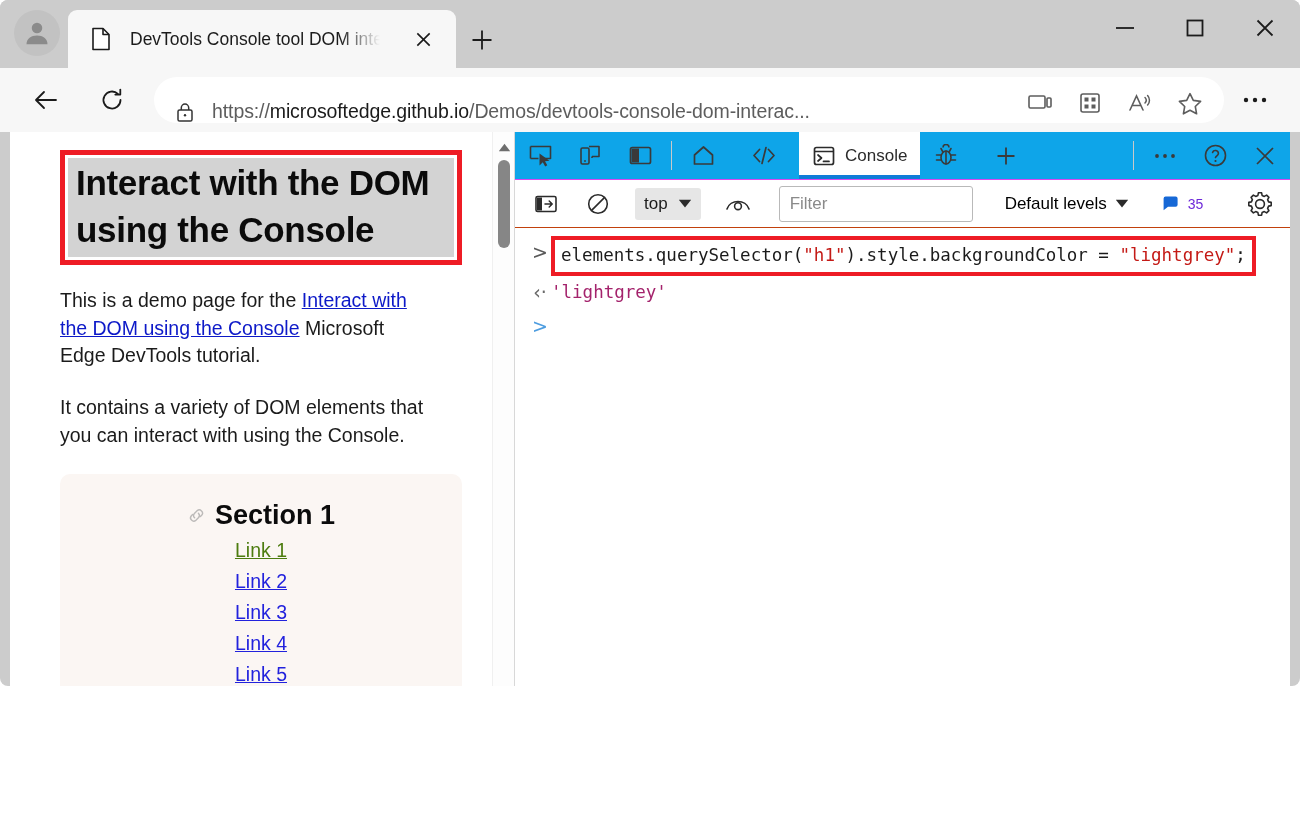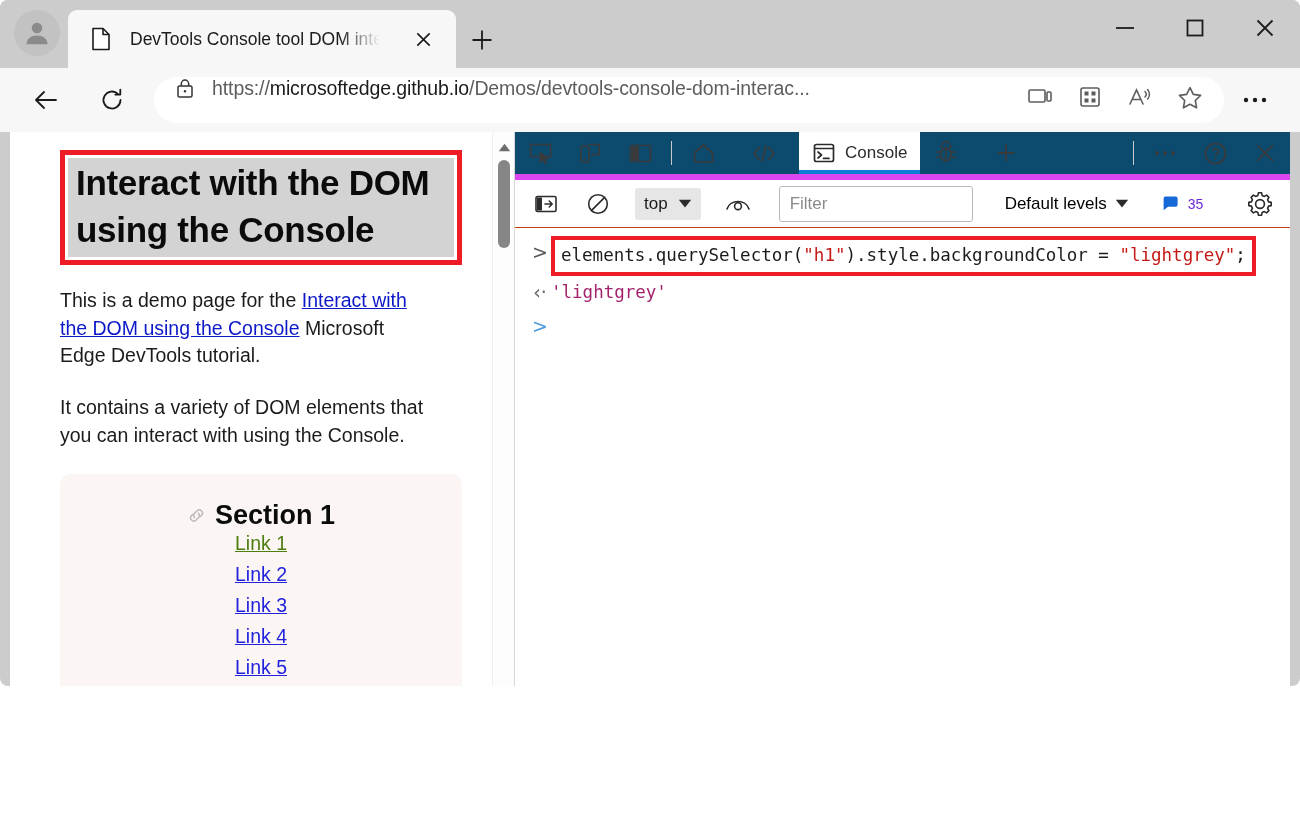--- a/index.html
+++ b/index.html
@@ -98,21 +98,21 @@
   }
   .nav-back { margin-right: 22px; }
   .nav-reload { margin-right: 20px; }
 
   .omnibox {
     flex: 1 1 auto;
     height: 46px;
     background: #ffffff;
     border-radius: 23px;
     display: flex;
-    align-items: flex-start;
+    align-items: flex-end;
     padding: 0 12px 0 20px;
     min-width: 0;
   }
   .lock-icon { width: 22px; height: 22px; flex: 0 0 auto; margin-right: 16px; }
   .url-text {
     flex: 1 1 auto;
     font-size: 19.5px;
     color: #5d5d5d;
     white-space: nowrap;
     overflow: hidden;
@@ -186,21 +186,21 @@
     background: #fbf6f3;
     border-radius: 10px;
     padding: 26px 20px 30px 20px;
     text-align: center;
     margin-top: 2px;
   }
   .section-title {
     font-size: 27px;
     font-weight: bold;
     color: #0b0b0b;
-    margin-bottom: 1px;
+    margin-bottom: 8px;
     display: flex;
     align-items: center;
     justify-content: center;
     gap: 9px;
   }
   .anchor-icon { width: 19px; height: 19px; opacity: .55; }
   .link-list { list-style: none; }
   .link-list li { margin: 0 0 8px 0; }
   .link-list a {
     font-size: 19.5px;
@@ -238,22 +238,22 @@
     flex: 1 1 auto;
     height: 682px;
     background: #ffffff;
     border-left: 1px solid #d8d8d8;
     display: flex;
     flex-direction: column;
     min-width: 0;
   }
   .dt-tabbar {
     height: 48px;
-    background: #0c4a6e;
-    border-bottom: 6px solid #d946ef;
+    background: #0ea5e9;
+    border-bottom: 1px solid #d946ef;
     display: flex;
     align-items: stretch;
     flex: 0 0 auto;
   }
   .dt-icon-btn {
     width: 50px;
     display: flex; align-items: center; justify-content: center;
     flex: 0 0 auto;
   }
   .dt-sep {

